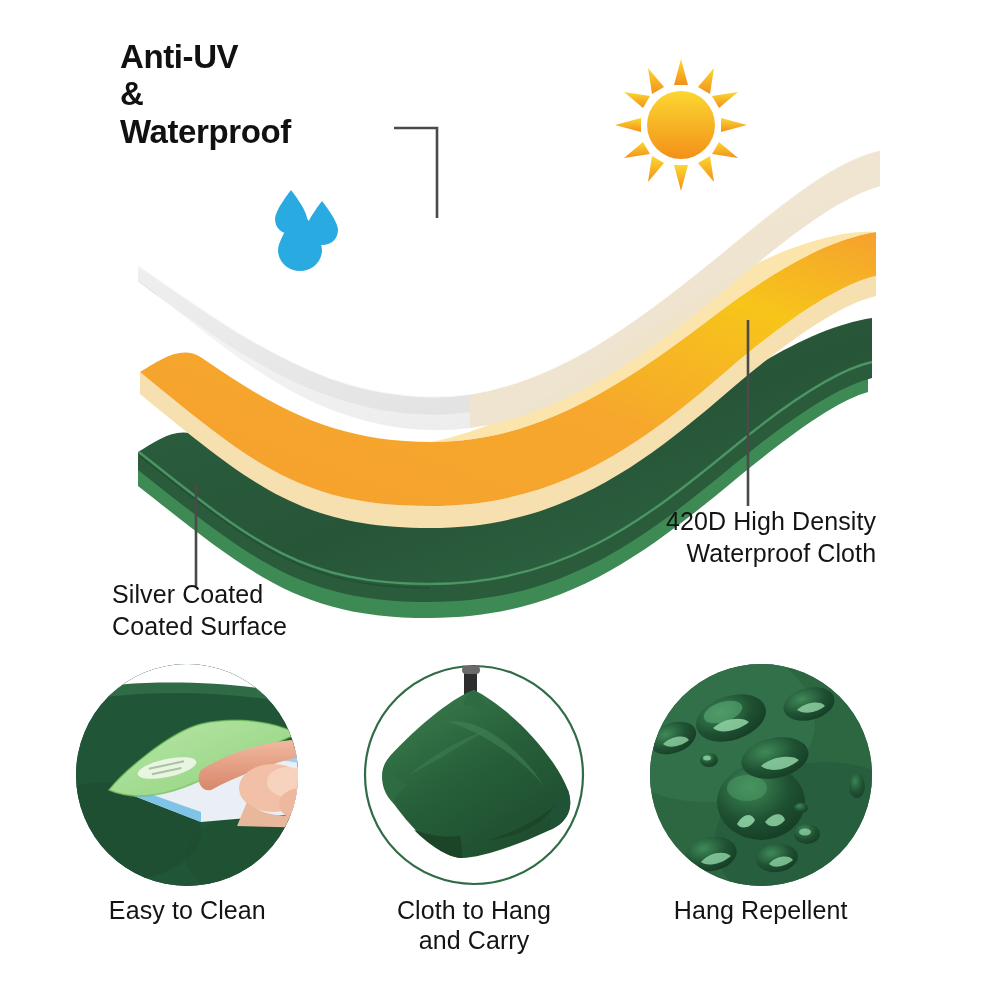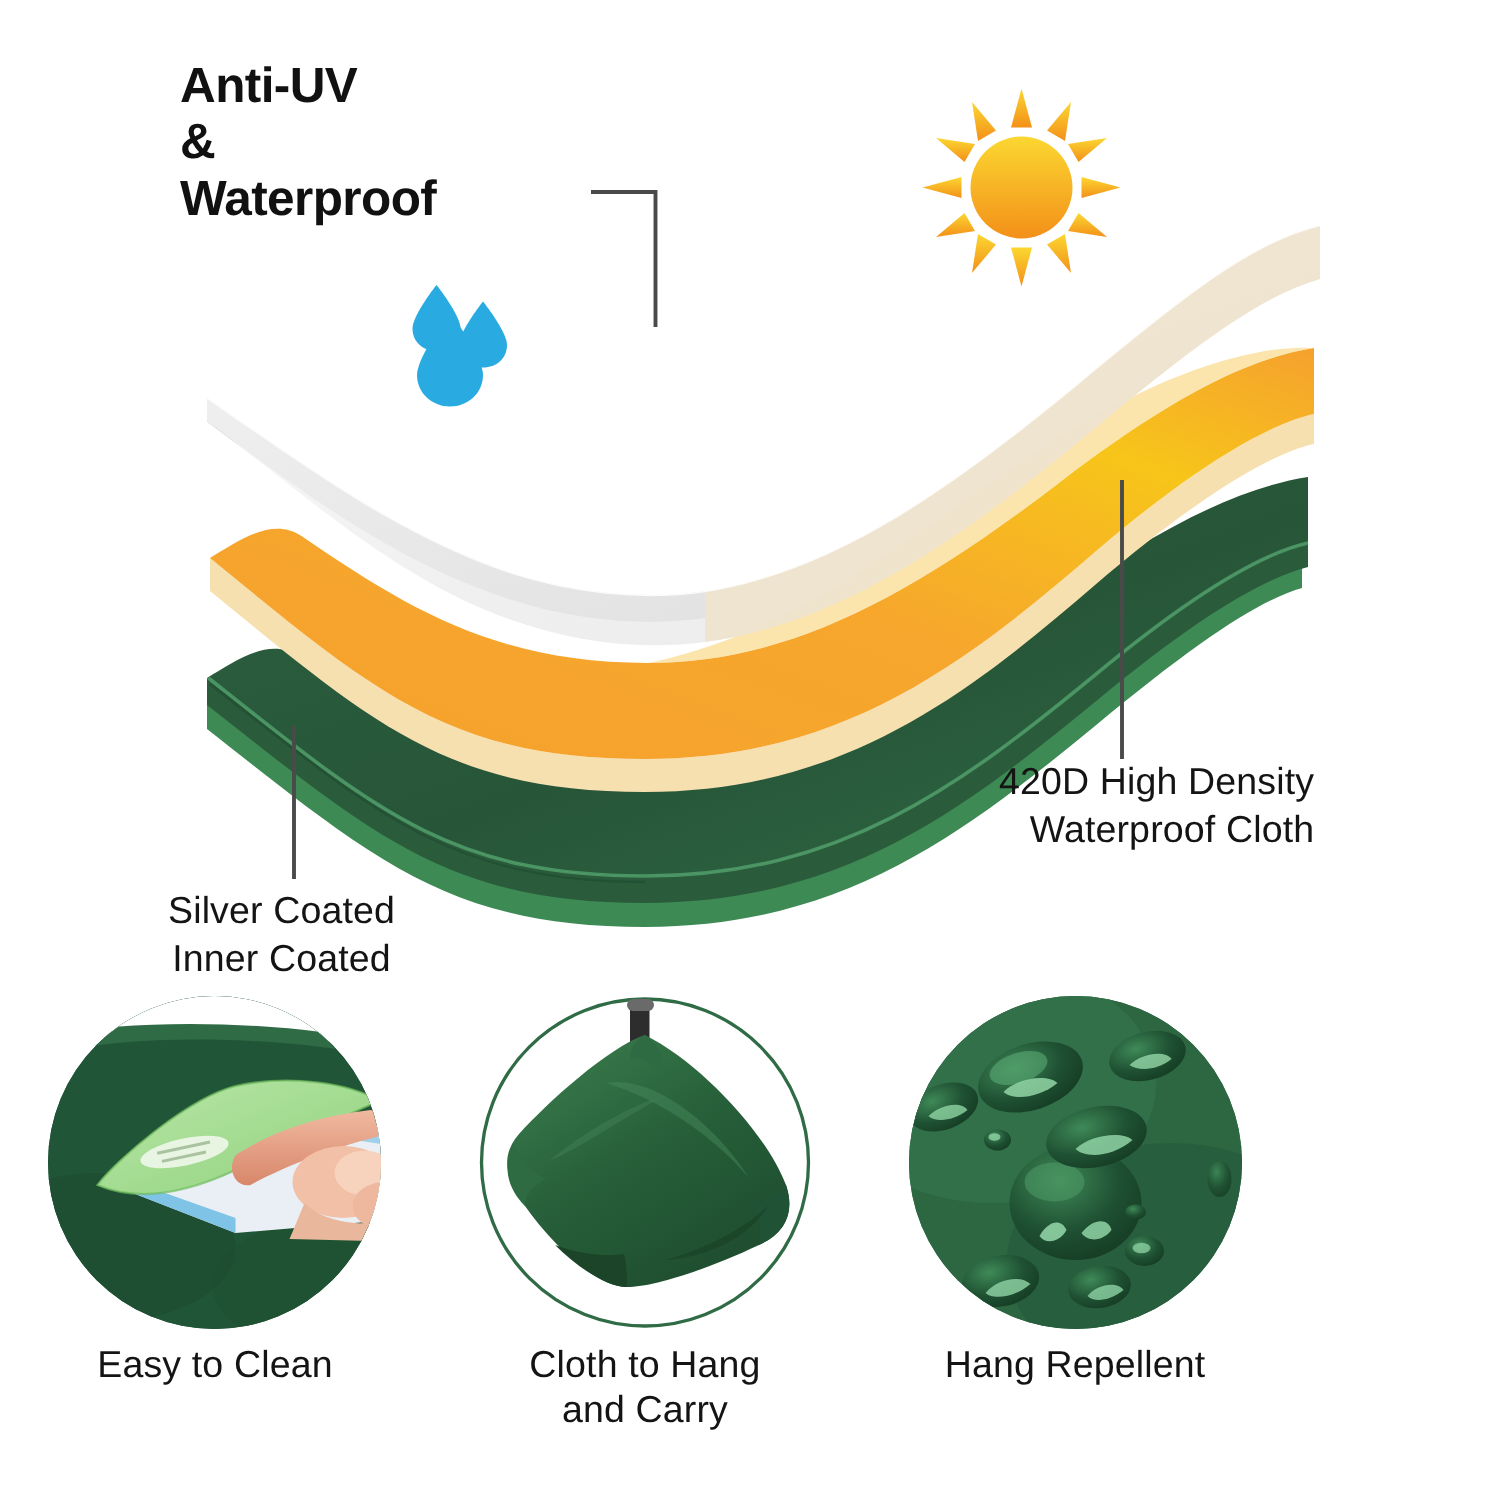--- a/index.html
+++ b/index.html
@@ -22,26 +22,26 @@
   #layer-illustration{position:absolute;left:0;top:0;width:1000px;height:660px;}
   #layer-illustration svg{display:block;}
 
   
   .callout{
     position:absolute;font-size:25px;line-height:1.28;color:#141414;
     font-weight:400;letter-spacing:.1px;
   }
   .callout span{display:block;white-space:nowrap;}
   #callout-nylon{left:666px;top:505px;text-align:right;}
-  #callout-silver{left:112px;top:591px;text-align:center;}
+  #callout-silver{left:112px;top:578px;}
 
   
   #feature-row{
     position:absolute;left:0;top:662px;width:860px;height:338px;
-    display:flex;justify-content:flex-end;align-items:flex-start;
+    display:flex;justify-content:space-between;align-items:flex-start;padding-left:44px;
   }
   .feature{
     width:320px;display:flex;flex-direction:column;align-items:center;
   }
   .feature-media{width:272px;height:230px;position:relative;}
   .feature-media svg{display:block;}
   .feature-caption{
     margin-top:4px;text-align:center;font-size:25px;line-height:1.18;
     color:#141414;letter-spacing:.1px;
   }
@@ -188,21 +188,21 @@
       </g>
     </svg>
   </div>
 
   <div class="callout" id="callout-nylon">
     <span>420D High Density</span>
     <span>Waterproof Cloth</span>
   </div>
   <div class="callout" id="callout-silver">
     <span>Silver Coated</span>
-    <span>Inner Coated</span>
+    <span>Coated Surface</span>
   </div>
 
   <div id="feature-row">
 
     <div class="feature">
       <div class="feature-media">
         <svg width="272" height="230" viewBox="0 0 272 230" xmlns="http://www.w3.org/2000/svg">
           <defs>
             <clipPath id="clipClean">
                 <circle cx="136" cy="113" r="111"></circle>

